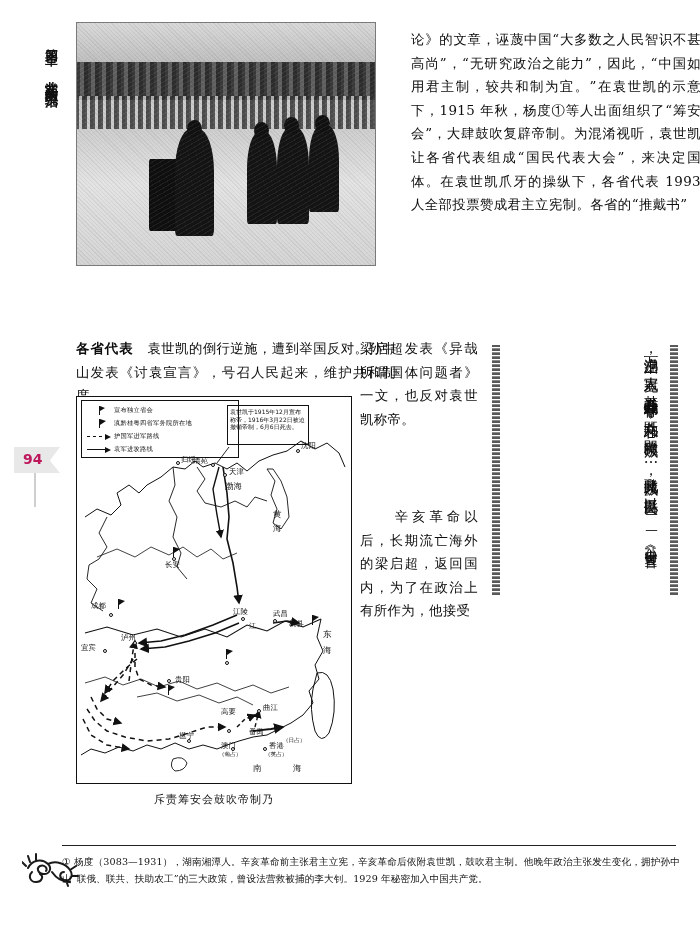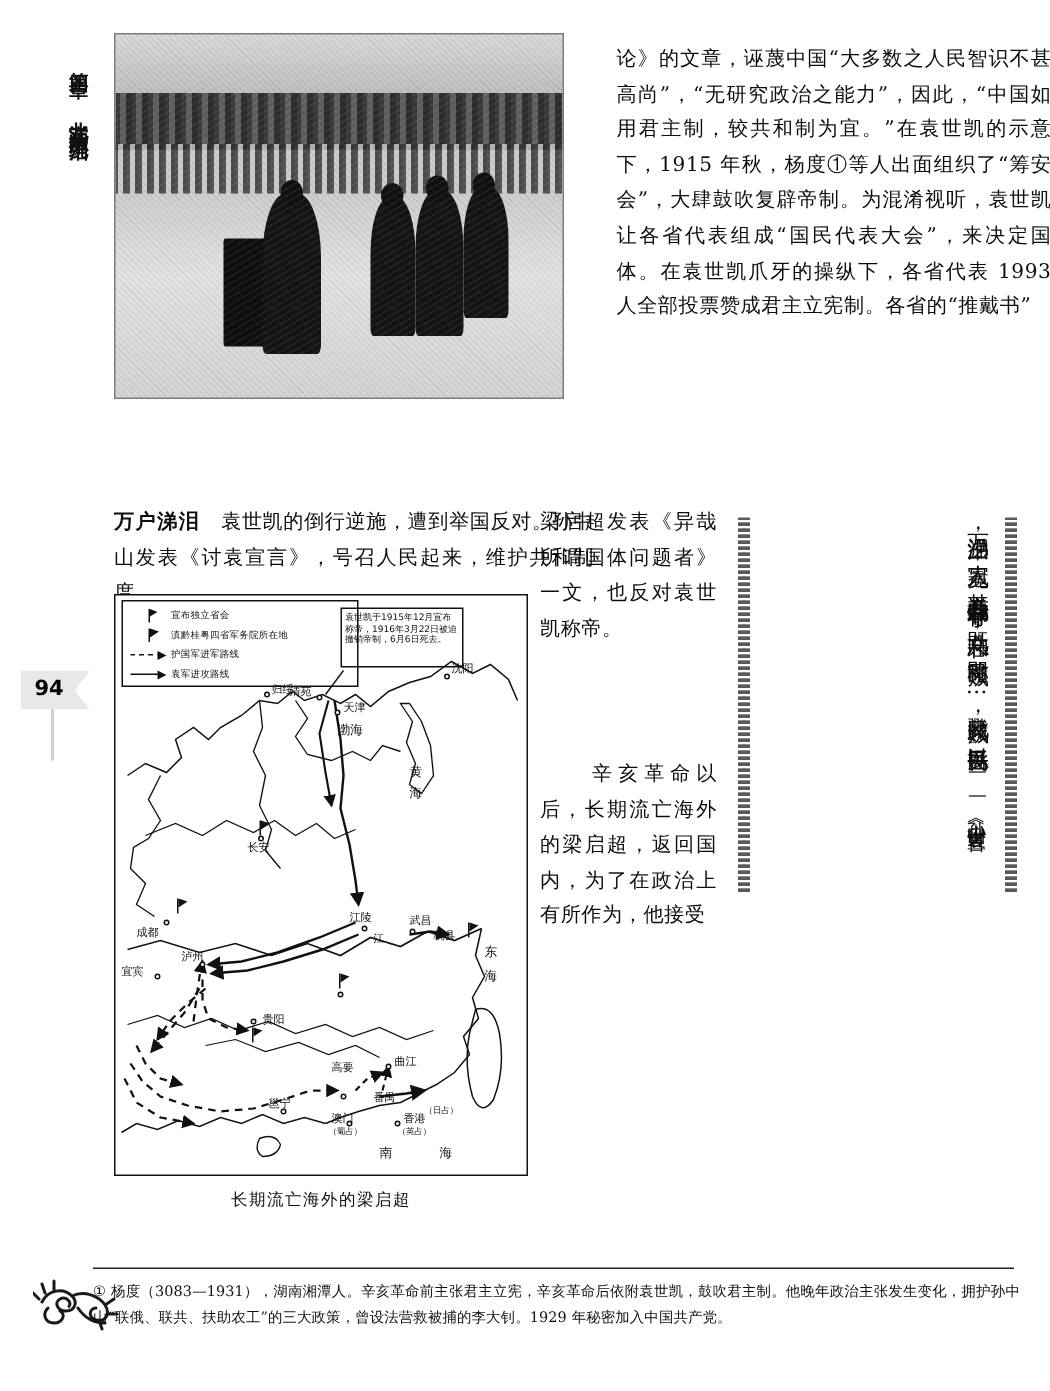--- a/index.html
+++ b/index.html
@@ -37,21 +37,21 @@
     width:46px; height:26px;
     background:#e8e8e8;
     clip-path:polygon(0 0,100% 0,78% 52%,100% 100%,0 100%);
   }
   .page-flag .pole {
     position:absolute; left:20px; top:2px;
     width:1.5px; height:58px; background:#cfcfcf;
   }
   .page-flag .num {
     position:absolute; left:9px; top:4px;
-    font-size:14px; font-weight:bold; color:#000000;
+    font-size:14px; font-weight:bold; color:#be185d;
     font-family:"DejaVu Sans","Liberation Sans",sans-serif;
   }
 
   
   .photo {
     position:absolute; left:76px; top:22px;
     width:300px; height:244px;
     background:#bdbdbd;
     overflow:hidden;
     border:1px solid #7a7a7a;
@@ -291,21 +291,21 @@
     <div class="head h2"></div>
     <div class="head h3"></div>
     <div class="head h4"></div>
     <div class="grain"></div>
   </div>
 
   <div class="bodytext col-right-top">论》的文章，诬蔑中国“大多数之人民智识不甚高尚”，“无研究政治之能力”，因此，“中国如用君主制，较共和制为宜。”在袁世凯的示意下，1915 年秋，杨度①等人出面组织了“筹安会”，大肆鼓吹复辟帝制。为混淆视听，袁世凯让各省代表组成“国民代表大会”，来决定国体。在袁世凯爪牙的操纵下，各省代表 1993 人全部投票赞成君主立宪制。各省的“推戴书”</div>
 
 
   <div class="bodytext para-huguo">
-    <b>万户涕泪</b><span>　袁世凯的倒行逆施，遭到举国反对。孙中山发表《讨袁宣言》，号召人民起来，维护共和制度。</span>
+    <b>各省代表</b><span>　袁世凯的倒行逆施，遭到举国反对。孙中山发表《讨袁宣言》，号召人民起来，维护共和制度。</span>
   </div>
 
   <div class="bodytext col-mid-2">　　辛亥革命以后，长期流亡海外的梁启超，返回国内，为了在政治上有所作为，他接受</div>
   <div class="bodytext col-mid">梁启超发表《异哉所谓国体问题者》一文，也反对袁世凯称帝。</div>
 
   <div class="quote-box">
     <div class="quote-rule left"></div>
     <div class="quote-rule right"></div>
     <div class="quote-text">
       <span>万户涕泪，一人冠冕，</span><span>其心尚有共和二字存耶？既忘</span><span>共和，即称民贼……戮此民</span><span>贼，以拯吾民。</span><span class="quote-attrib">——孙中山《讨袁宣言》</span>
@@ -419,21 +419,21 @@
     <div class="citydot" style="left:150px;top:332px"></div>
     <div class="citydot" style="left:110px;top:342px"></div>
     <div class="citydot" style="left:154px;top:350px"></div>
     <div class="citydot" style="left:186px;top:350px"></div>
 
     <div class="clabel" style="left:224px;top:44px">沈阳</div>
     <div class="clabel" style="left:104px;top:58px">归绥</div>
     <div class="clabel" style="left:152px;top:70px">天津</div>
     <div class="clabel" style="left:116px;top:59px">清苑</div>
     <div class="clabel" style="left:88px;top:163px">长安</div>
-    <div class="clabel" style="left:14px;top:220px">成都</div>
+    <div class="clabel" style="left:14px;top:204px">成都</div>
     <div class="clabel" style="left:156px;top:210px">江陵</div>
     <div class="clabel" style="left:196px;top:212px">武昌</div>
     <div class="clabel" style="left:212px;top:222px">杭县</div>
     <div class="clabel" style="left:44px;top:236px">泸州</div>
     <div class="clabel" style="left:4px;top:246px">宜宾</div>
     <div class="clabel" style="left:98px;top:278px">贵阳</div>
     <div class="clabel" style="left:186px;top:306px">曲江</div>
     <div class="clabel" style="left:144px;top:310px">高要</div>
     <div class="clabel" style="left:172px;top:330px">番禺</div>
     <div class="clabel" style="left:102px;top:334px">邕宁</div>
@@ -447,21 +447,21 @@
     <div class="sealabel" style="left:148px;top:84px">渤海</div>
     <div class="sealabel" style="left:196px;top:112px">黄</div>
     <div class="sealabel" style="left:196px;top:126px">海</div>
     <div class="sealabel" style="left:246px;top:232px">东</div>
     <div class="sealabel" style="left:246px;top:248px">海</div>
     <div class="sealabel" style="left:176px;top:366px">南</div>
     <div class="sealabel" style="left:216px;top:366px">海</div>
     <div class="sealabel" style="left:172px;top:224px;font-size:7px">江</div>
   </div>
 
-  <div class="map-caption">长期流亡海外的梁启超</div>
+  <div class="map-caption">斥责筹安会鼓吹帝制乃</div>
 
   <div class="foot-rule"></div>
   <svg class="dragon" viewBox="0 0 58 36">
     <path d="M6 16 C10 8, 20 6, 26 12 C30 16, 28 22, 22 22 C16 22, 14 16, 18 14
              C22 12, 26 16, 24 19 M26 12 C34 8, 44 12, 48 18 C52 24, 48 30, 42 28
              C36 26, 38 20, 42 20 M10 20 C6 24, 8 30, 14 30 C20 30, 22 24, 18 22
              M30 20 C34 26, 40 30, 48 30 M4 14 L0 10 M8 10 L6 4 M14 8 L14 2
              M48 18 L54 14 M50 24 L56 24 M44 28 L46 34" fill="none" stroke="#1a1a1a" stroke-width="2" stroke-linecap="round"></path>
   </svg>
   <div class="footnote">

